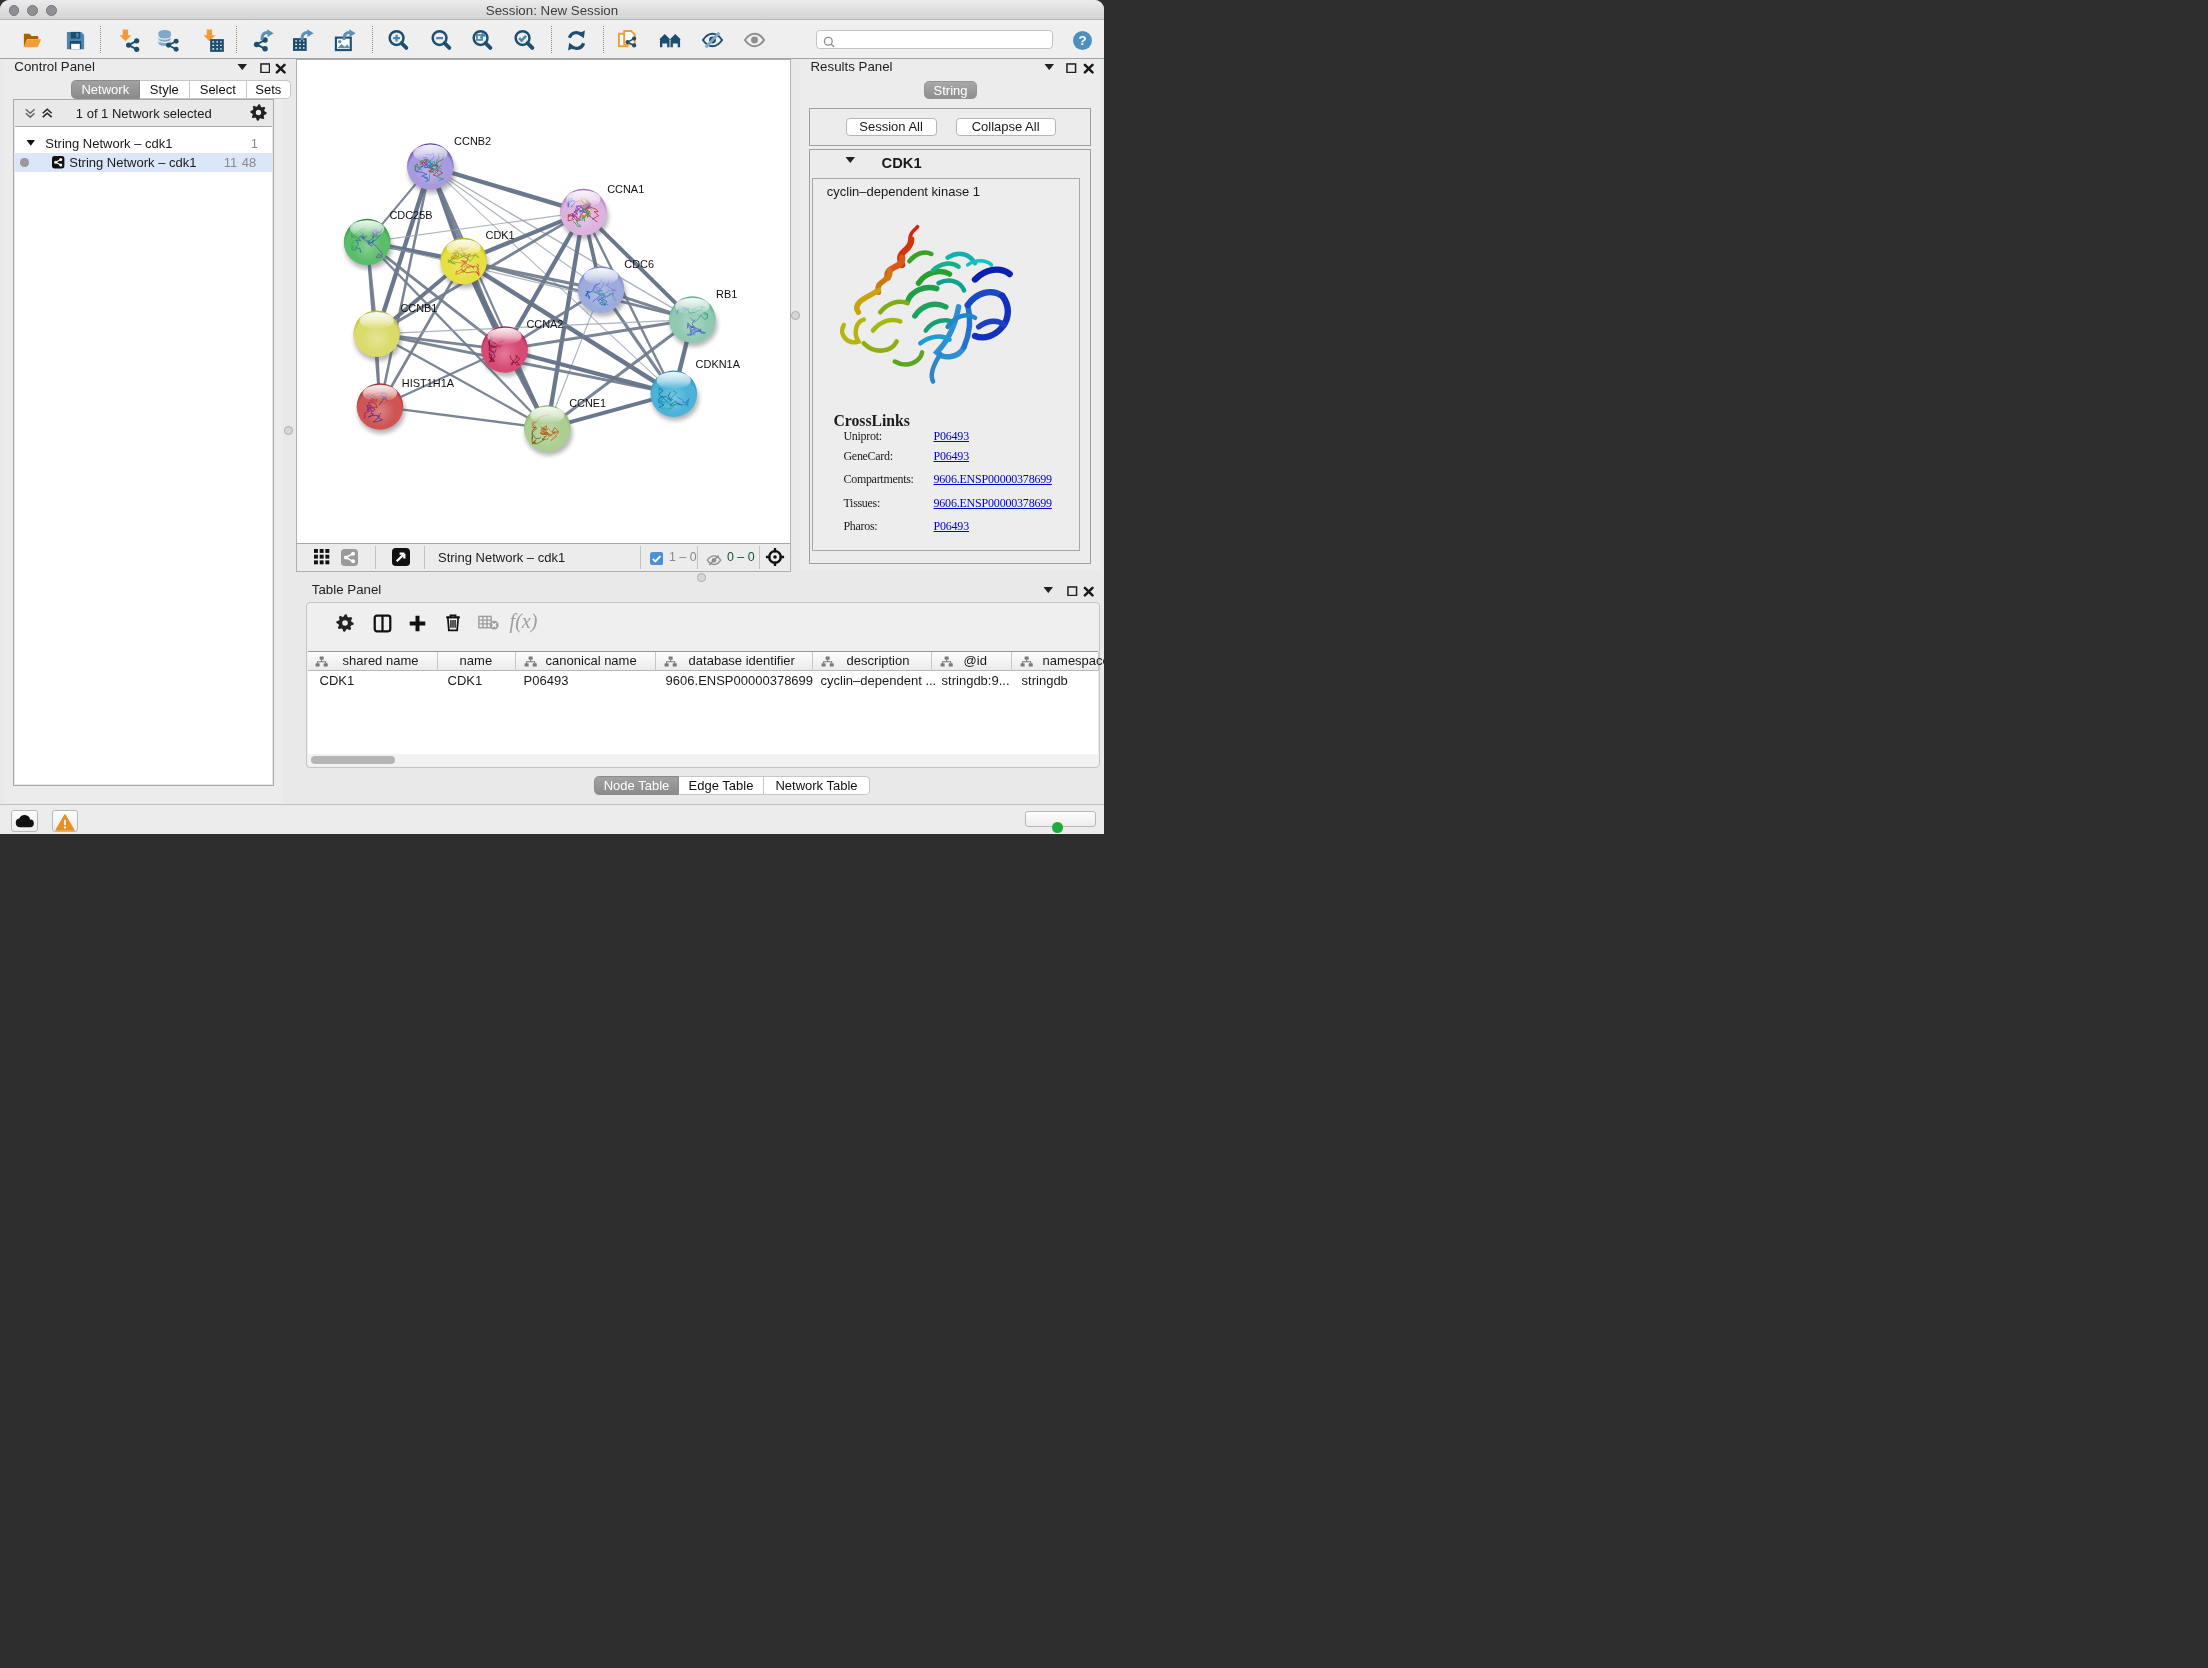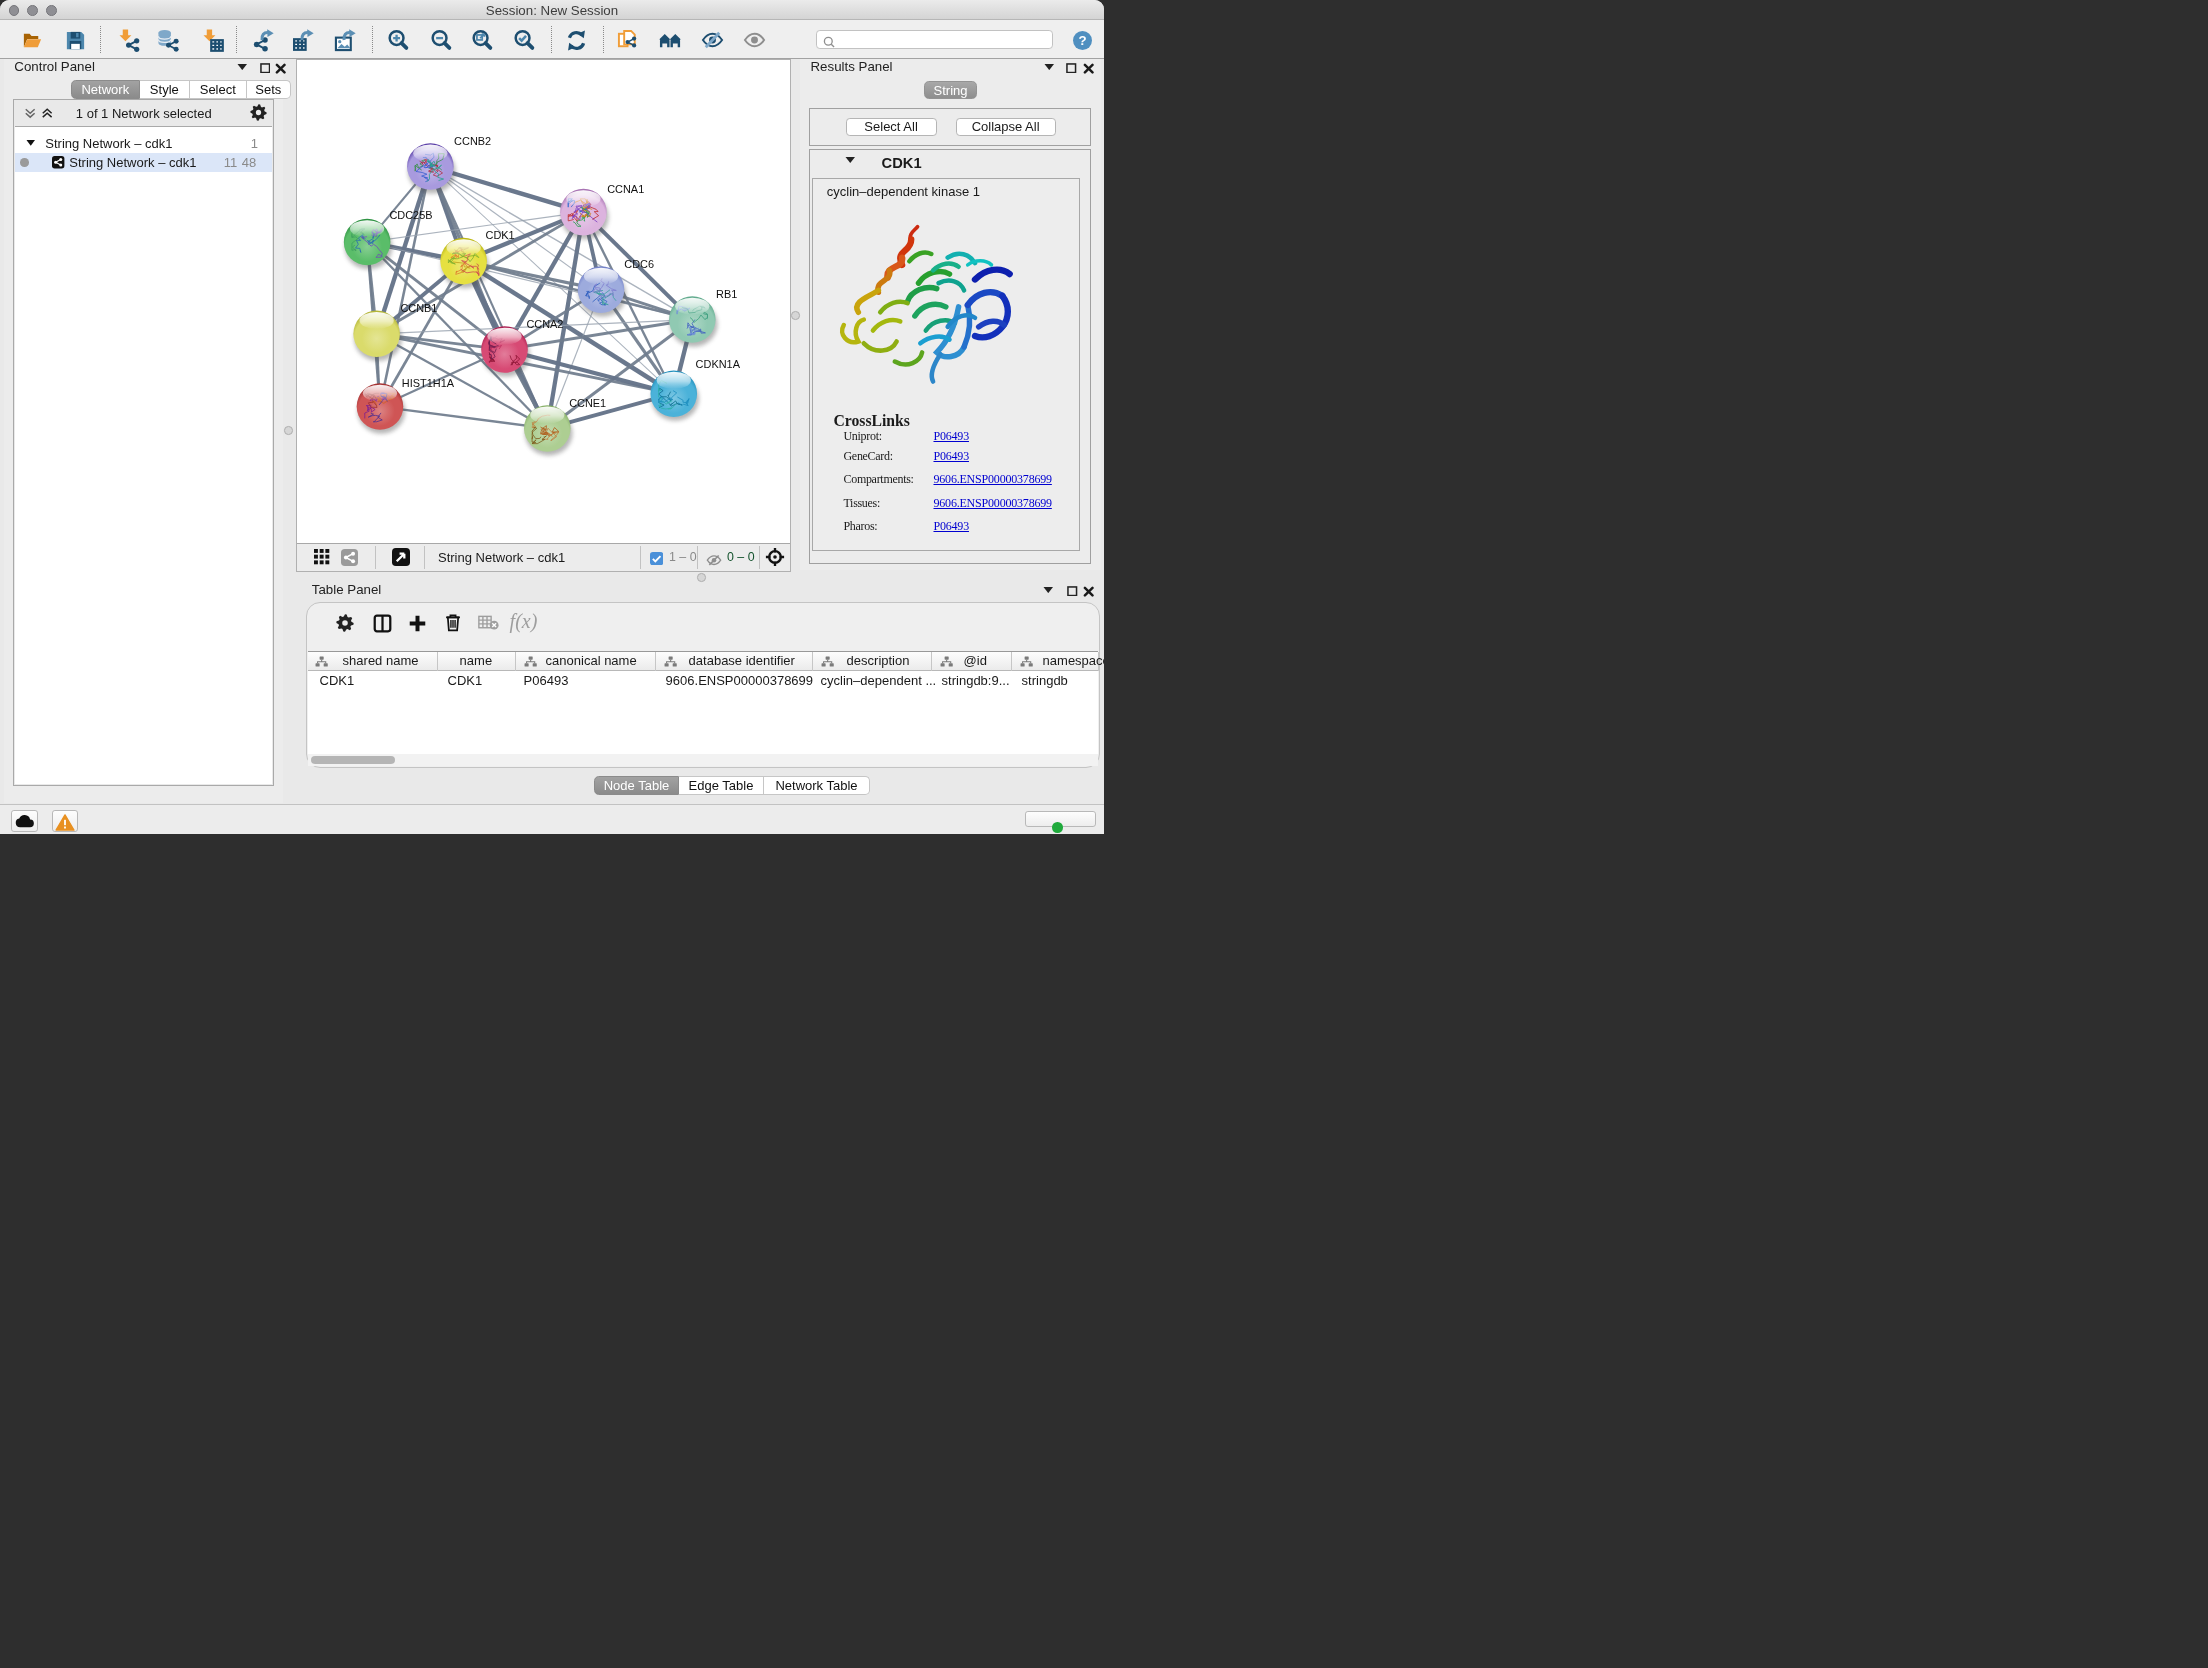--- a/index.html
+++ b/index.html
@@ -593,21 +593,21 @@
     <span class="pi" style="left:244px"><svg width="10.5" height="7.6" viewBox="0 0 11 8">
             <path d="M0.5 1h10L5.5 7.5z" fill="#222"></path>
           </svg></span><span class="pi" style="left:266px"><svg width="10.5" height="10.5" viewBox="0 0 11 11">
             <rect x="1" y="1" width="9" height="9" fill="none" stroke="#222" stroke-width="1.6"></rect>
           </svg></span><span class="pi" style="left:283px"><svg width="11.4" height="11.4" viewBox="0 0 12 12">
             <path d="M2 2l8 8M10 2l-8 8" stroke="#1a1a1a" stroke-width="2.6" stroke-linecap="round"></path>
           </svg></span>
   </div>
   <div class="gtab" style="position:absolute;left:124px;top:22px;width:53px;height:18px">String</div>
   <div style="position:absolute;left:8.6px;top:49px;width:282px;height:38px;border:1px solid #a0a0a0;background:#ececec">
-    <div class="btn" style="position:absolute;left:36px;top:8.6px;width:91px;height:18px">Select All</div>
+    <div class="btn" style="position:absolute;left:36px;top:8.6px;width:91px;height:18px">Session All</div>
     <div class="btn" style="position:absolute;left:146px;top:8.6px;width:100px;height:18px">Collapse All</div>
   </div>
   <div style="position:absolute;left:8.6px;top:90px;width:282px;height:415px;border:1px solid #a0a0a0;background:#ececec">
     <div style="position:absolute;left:35px;top:6.2px;line-height:0"><svg width="10.5" height="7.6" viewBox="0 0 11 8">
             <path d="M0.5 1h10L5.5 7.5z" fill="#222"></path>
           </svg></div>
     <div style="position:absolute;left:72px;top:4.8px;font-size:14.7px;font-weight:bold">CDK1</div>
     <div style="position:absolute;left:2.9px;top:27.6px;right:9.5px;bottom:12.4px;border:1px solid #a8a8a8;background:#ededed">
       <div style="position:absolute;left:13.3px;top:5.2px;font-size:13px">cyclin–dependent kinase 1</div>
       <svg width="194" height="169" viewBox="0 0 204 178" style="position:absolute;left:15px;top:42px">
@@ -655,21 +655,21 @@
 <div style="position:absolute;left:289px;top:582px;width:815px;height:222px">
   <div class="ptitle" style="left:13.3px"><span style="margin-left:9.5px">Table Panel</span>
     <span class="pi" style="left:741px"><svg width="10.5" height="7.6" viewBox="0 0 11 8">
             <path d="M0.5 1h10L5.5 7.5z" fill="#222"></path>
           </svg></span><span class="pi" style="left:765px"><svg width="10.5" height="10.5" viewBox="0 0 11 11">
             <rect x="1" y="1" width="9" height="9" fill="none" stroke="#222" stroke-width="1.6"></rect>
           </svg></span><span class="pi" style="left:781px"><svg width="11.4" height="11.4" viewBox="0 0 12 12">
             <path d="M2 2l8 8M10 2l-8 8" stroke="#1a1a1a" stroke-width="2.6" stroke-linecap="round"></path>
           </svg></span>
   </div>
-  <div style="position:absolute;left:16.6px;top:20px;width:794px;height:166px;background:#efefef;border:1px solid #c4c4c4;border-radius:14px">
+  <div style="position:absolute;left:16.6px;top:20px;width:794px;height:166px;background:#efefef;border:1px solid #c4c4c4;border-radius:4px">
     <span style="position:absolute;left:29.5px;top:10.5px"><svg width="18" height="18" viewBox="0 0 20 20">
             <path fill="#222" d="M19.6 10.0 L19.4 11.9 L16.7 12.8 L16.0 14.0 L16.8 16.8 L15.3 18.0 L12.8 16.7 L11.4 17.1 L10.0 19.6 L8.1 19.4 L7.2 16.7 L6.0 16.0 L3.2 16.8 L2.0 15.3 L3.3 12.8 L2.9 11.4 L0.4 10.0 L0.6 8.1 L3.3 7.2 L4.0 6.0 L3.2 3.2 L4.7 2.0 L7.2 3.3 L8.6 2.9 L10.0 0.4 L11.9 0.6 L12.8 3.3 L14.0 4.0 L16.8 3.2 L18.0 4.7 L16.7 7.2 L17.1 8.6 Z"></path>
             <circle cx="10" cy="10" r="3.1" fill="#ececec"></circle>
           </svg></span>
     <span style="position:absolute;left:66px;top:10.5px"><svg width="19" height="19" viewBox="0 0 22 22">
             <rect x="2" y="2" width="18" height="18" rx="2.5" fill="none" stroke="#111" stroke-width="2.6"></rect>
             <path d="M11 2v18" stroke="#111" stroke-width="2.6"></path>
           </svg></span>
     <span style="position:absolute;left:101px;top:10.5px"><svg width="19" height="19" viewBox="0 0 22 22">
             <path d="M11 2v18M2 11h18" stroke="#111" stroke-width="4.6"></path>

